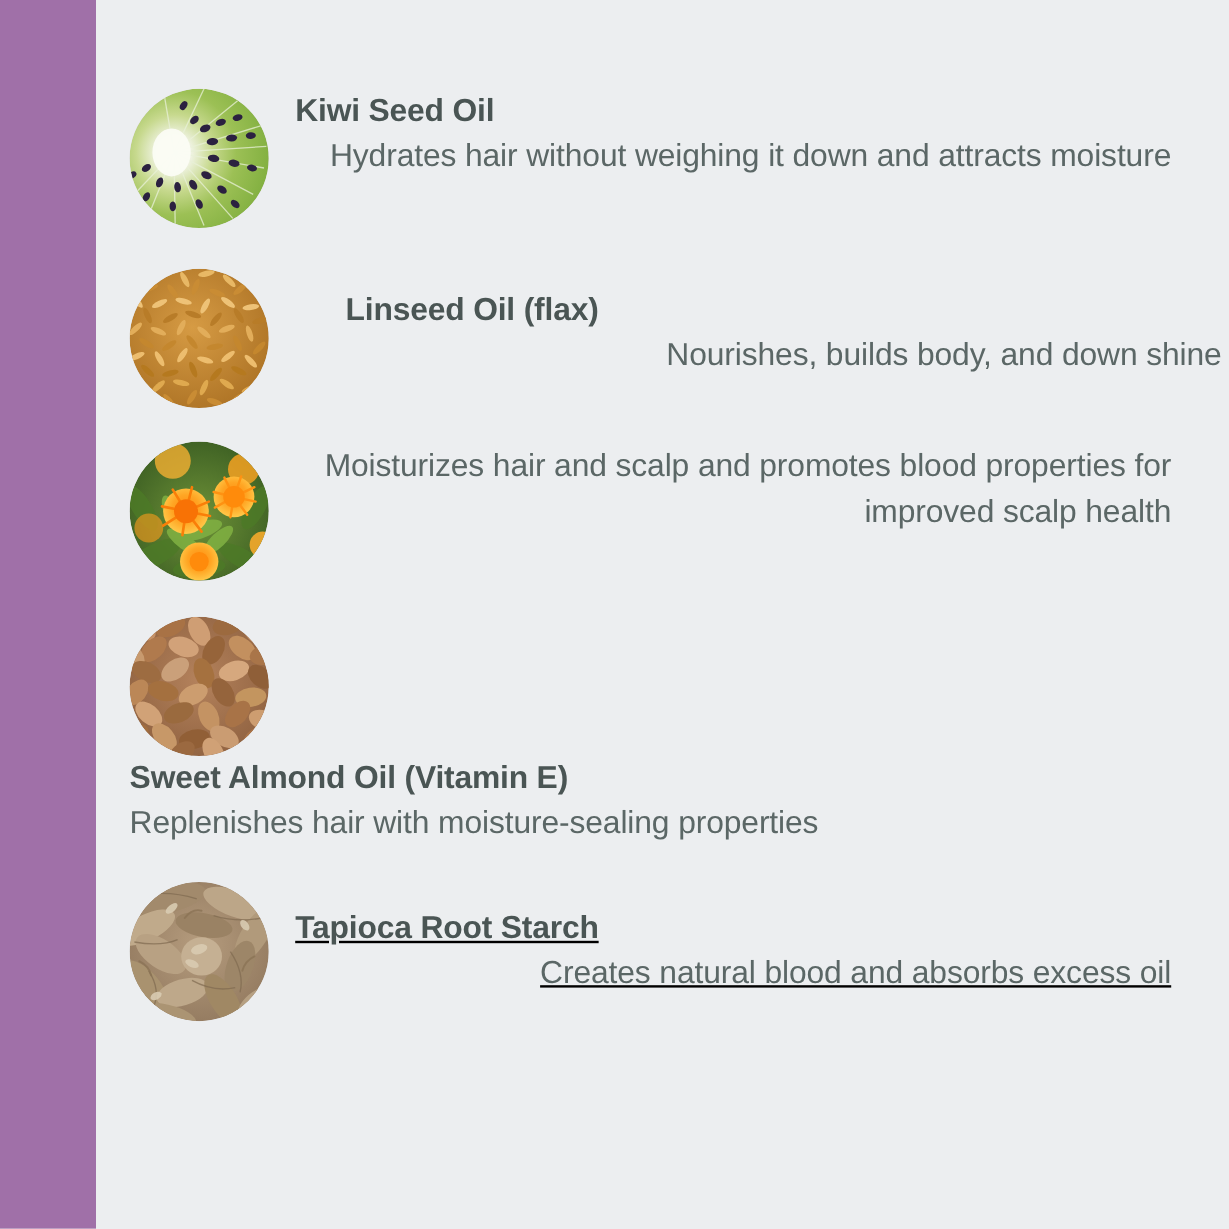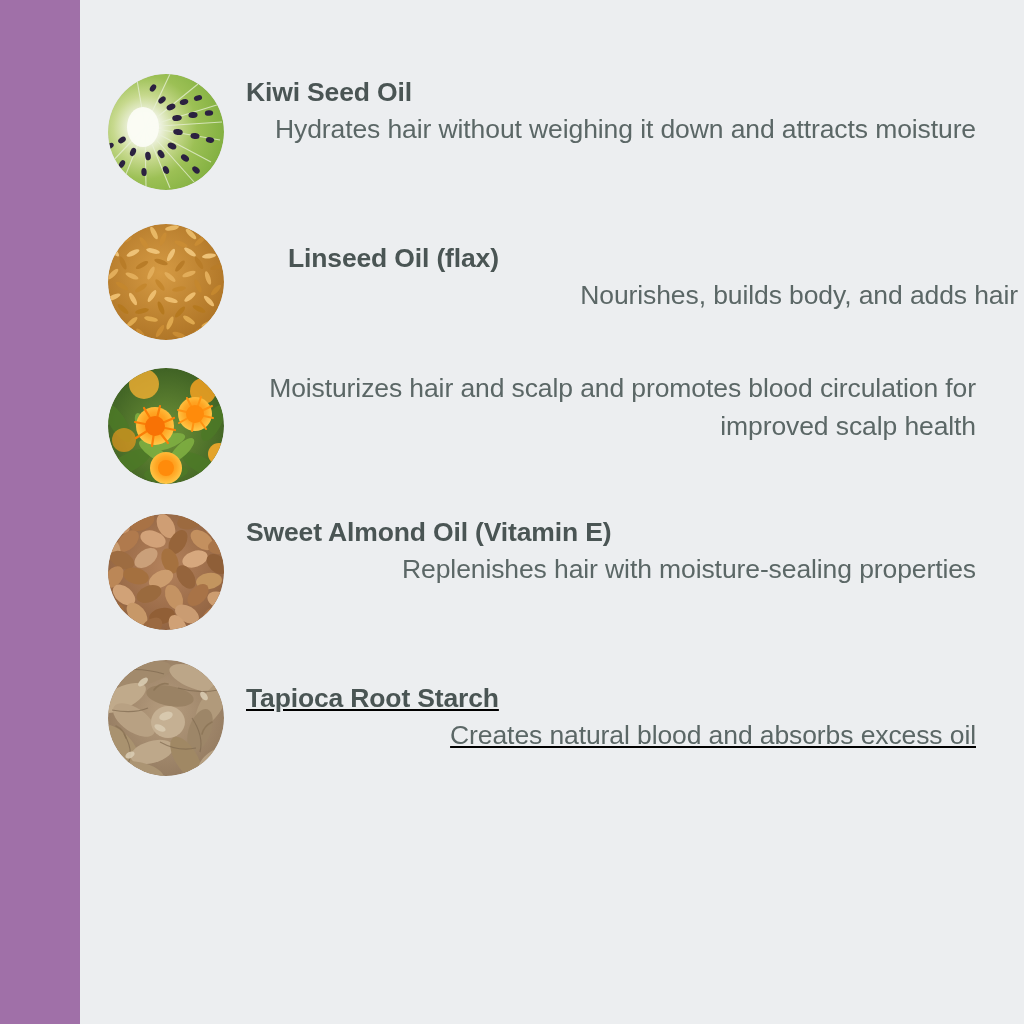--- a/index.html
+++ b/index.html
@@ -91,21 +91,21 @@
     line-height: 1.42;
     margin: 0;
     letter-spacing: -0.1px;
     max-width: 730px;
     text-align: right;
   }
   
   .row-0 { margin-top: 10px; }
   .row-1 { margin-top: 12px; gap: 42px; }
   .row-2 { margin-top: 6px; }
-  .row-3 { margin-top: 8px; }
+  .row-3 { margin-top: 8px; flex-direction: column; }
   .row-4 { margin-top: 8px; }
   .row-4 .ing-text { padding-top: 22px; text-decoration: underline; }
   .row-1 .ing-text { padding-top: 18px; }
 </style>
 </head>
 <body>
 
 <div id="root">
 
   <div class="sidebar">
@@ -273,21 +273,21 @@
                   <ellipse cx="71" cy="111" rx="7" ry="2.4" transform="rotate(20 71 111)"></ellipse>
                   <ellipse cx="90" cy="108" rx="7" ry="2.4" transform="rotate(-36 90 108)"></ellipse>
                   <ellipse cx="108" cy="112" rx="7" ry="2.4" transform="rotate(64 108 112)"></ellipse>
                 </g>
             </g>
           </g>
         </svg>
       </div>
       <div class="ing-text">
         <div class="ing-name">Linseed Oil (flax)</div>
-        <div class="ing-desc">Nourishes, builds body, and adds hair</div>
+        <div class="ing-desc">Nourishes, builds body, and down shine</div>
       </div>
     </div>
 
     <div class="ingredient row-2">
       <div class="ing-thumb">
         <svg viewBox="0 0 116 116" xmlns="http://www.w3.org/2000/svg">
           <defs>
             <clipPath id="safClip">
                 <circle cx="58" cy="58" r="58"></circle>
               </clipPath>
@@ -351,21 +351,21 @@
             </g>
             <g>
               <circle cx="58" cy="100" r="16" fill="url(#bloom)"></circle>
               <circle cx="58" cy="100" r="8" fill="#ff8b0b"></circle>
             </g>
             <circle cx="111" cy="86" r="11" fill="#ffad2b" opacity="0.85"></circle>
           </g>
         </svg>
       </div>
       <div class="ing-text">
-        <div class="ing-desc">Moisturizes hair and scalp and promotes blood circulation for improved scalp health</div>
+        <div class="ing-desc">Moisturizes hair and scalp and promotes blood properties for improved scalp health</div>
       </div>
     </div>
 
     <div class="ingredient row-3">
       <div class="ing-thumb">
         <svg viewBox="0 0 116 116" xmlns="http://www.w3.org/2000/svg">
           <defs>
             <clipPath id="almClip">
                 <circle cx="58" cy="58" r="58"></circle>
               </clipPath>

